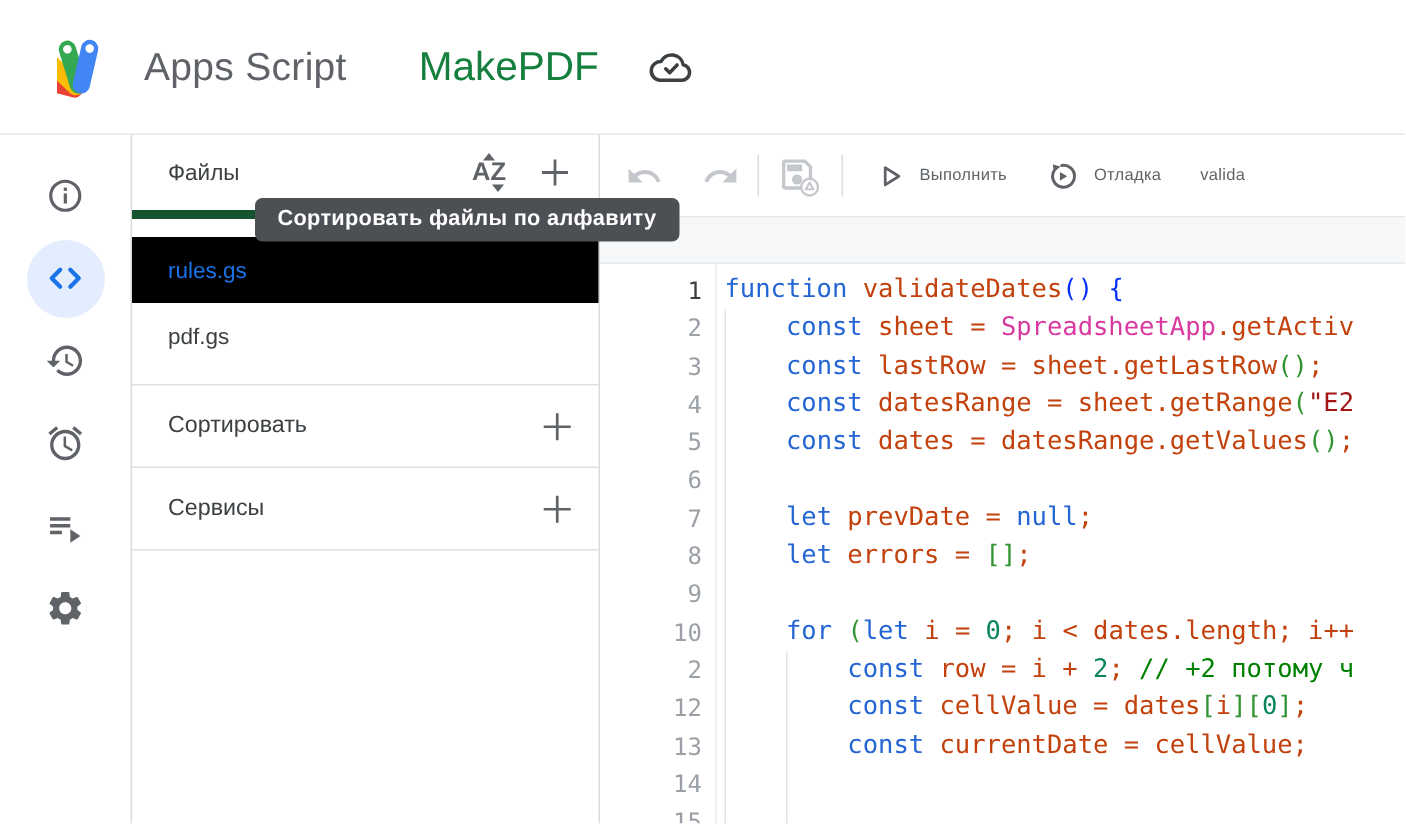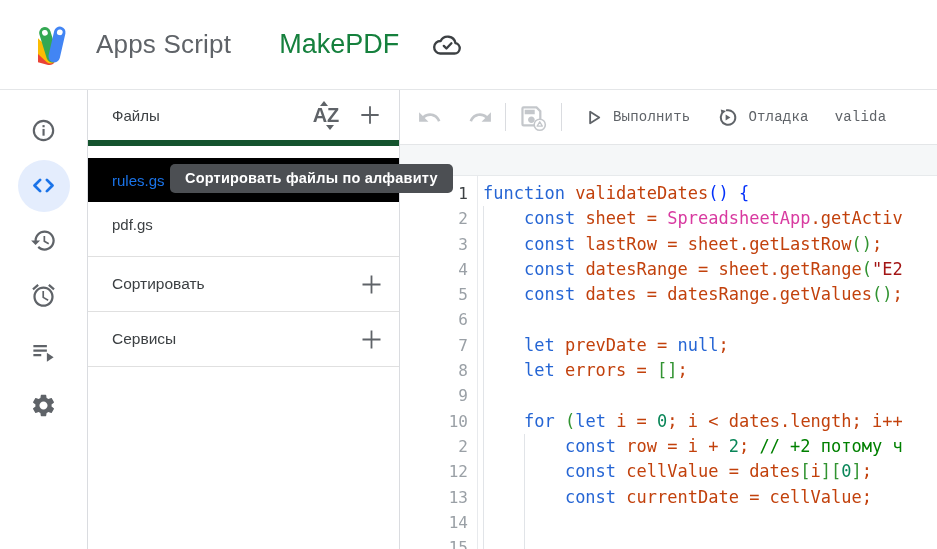--- a/index.html
+++ b/index.html
@@ -29,40 +29,40 @@
     border-radius:50%; background:#e4edfd; }
   .rail-item.active svg { position:relative; }
 
   
   .files { width:312px; border-right:1px solid #dadce0; display:flex; flex-direction:column; }
   .files-header { height:56px; display:flex; align-items:center; padding:0 14px 0 24px;
     border-bottom:6px solid #14532d; }
   .files-title { font-size:15px; color:#3c4043; flex:1; }
   .icon-btn { width:30px; height:30px; display:flex; align-items:center; justify-content:center;
     cursor:pointer; }
-  .az { position:relative; font-weight:bold; font-size:20px; color:#5f6368; letter-spacing:0; }
+  .az { position:relative; font-weight:bold; font-size:17px; color:#5f6368; letter-spacing:0; }
   .az::before { content:""; position:absolute; left:7px; top:-7px; border:4px solid transparent;
     border-bottom:5px solid #5f6368; }
   .az::after { content:""; position:absolute; left:13px; bottom:-7px; border:4px solid transparent;
     border-top:5px solid #5f6368; }
   .file-list { padding:12px 0 10px 0; }
   .file-row { height:44px; display:flex; align-items:center; padding-left:24px; font-size:15px;
     color:#3c4043; cursor:pointer; }
   .file-row.active { background:#000000; color:#1a73e8; }
   .divider { border-top:1px solid #e0e0e0; }
   .section-row { height:54px; display:flex; align-items:center; padding:0 13px 0 24px; }
   .section-label { flex:1; font-size:15.5px; color:#3c4043; }
 
   
   .editor { flex:1; min-width:0; display:flex; flex-direction:column; }
   .toolbar { height:55px; display:flex; align-items:center; padding-left:17px;
     border-bottom:1px solid #e4e6e8; }
   .tb-icon { display:flex; align-items:center; justify-content:center; cursor:pointer; }
   .tb-sep { width:1px; height:28px; background:#dadce0; margin:0 12px; }
-  .tb-label { font-size:14px; font-weight:500; color:#5f6368; letter-spacing:.2px; cursor:pointer;font-family:Liberation Mono, monospace; }
+  .tb-label { font-size:11px; font-weight:500; color:#5f6368; letter-spacing:.2px; cursor:pointer; }
   .run-group, .debug-group { display:flex; align-items:center; cursor:pointer; }
   .fn-selector { margin-left:26px; white-space:nowrap; }
 
   .tabstrip { height:31px; background:#f5f7f8; border-bottom:1px solid #e7eaec; }
 
   .codewrap { position:relative; flex:1; background:#fff; overflow:hidden;
     font-family:"DejaVu Sans Mono", monospace; font-size:17px; line-height:25.3px; }
   .gutter { position:absolute; left:0; top:5px; width:68px; text-align:right; color:#9aa0a6;
     font-size:16px; cursor:pointer; }
   .ln-num { height:25.3px; }
@@ -74,21 +74,21 @@
   .tk-kw  { color:#2565d4; }
   .tk-id  { color:#c2410c; }
   .tk-cls { color:#d83aa0; }
   .tk-str { color:#a31515; }
   .tk-num { color:#098658; }
   .tk-cmt { color:#008000; }
   .tk-b1  { color:#0431fa; }
   .tk-b2  { color:#319331; }
 
   
-  .tooltip { position:absolute; left:170px; top:164px; height:29px; line-height:29px;
+  .tooltip { position:absolute; left:170px; top:132px; height:29px; line-height:29px;
     padding:0 15px; background:#4c4f53; color:#fff; font-size:14.5px; font-weight:bold;
     border-radius:5px; z-index:50; white-space:nowrap; letter-spacing:.2px; }
 </style>
 </head>
 <body>
 
 <div class="app">
 
   <div class="header">
     <svg class="logo" viewBox="0 0 48 48">

